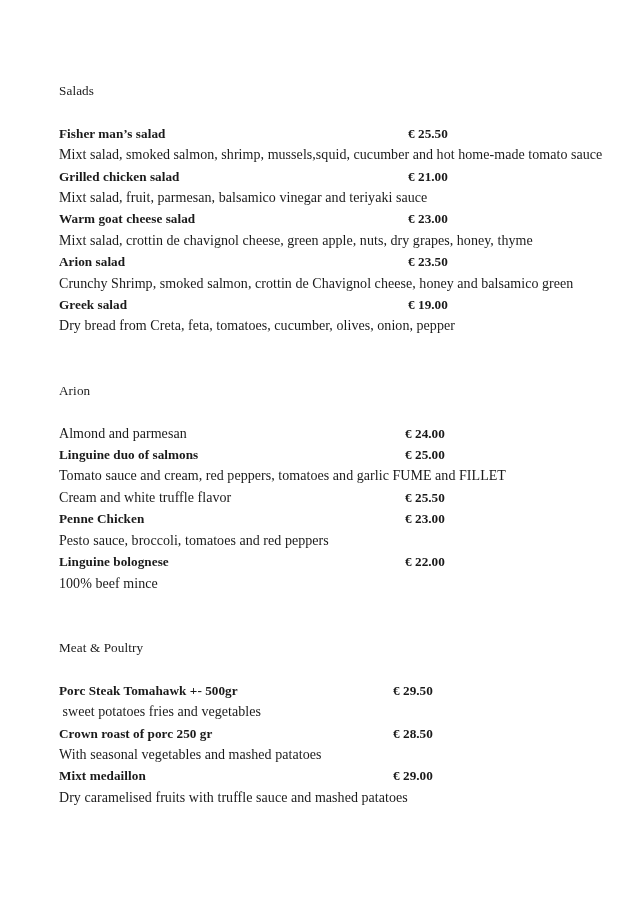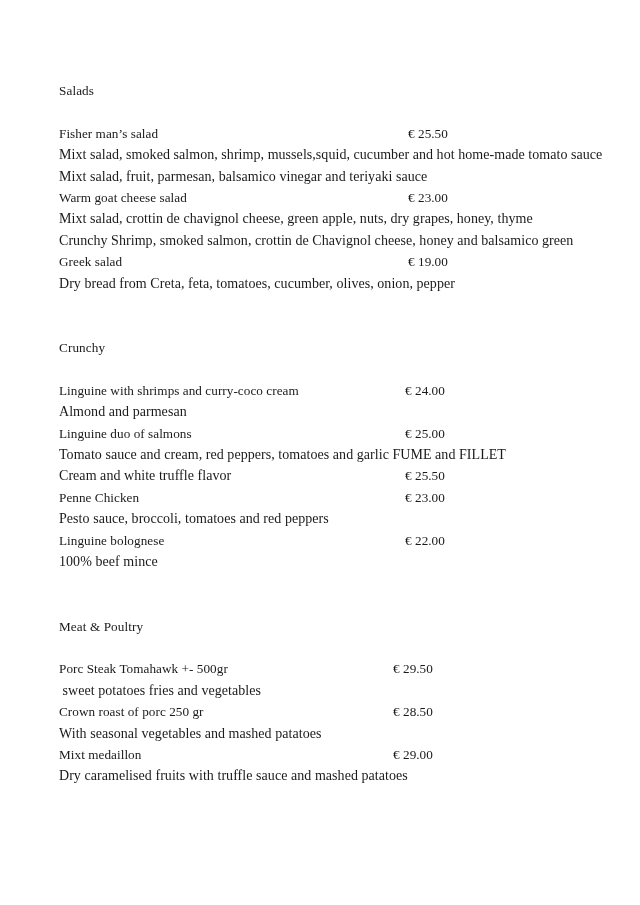--- a/index.html
+++ b/index.html
@@ -46,20 +46,21 @@
   .menu-item {
     margin: 0;
   }
   .item-row {
     position: relative;
     font-size: 13.2px;
     line-height: 21.4px;
     letter-spacing: 0.05px;
     white-space: pre;
     color: #1a1a1a;
+    font-weight: bold;
   }
   .item-name {
     display: inline;
   }
   .item-price {
     position: absolute;
     top: 0;
     font-size: 13.2px;
     line-height: 21.4px;
     letter-spacing: 0.05px;
@@ -84,38 +85,40 @@
 
 <div class="page">
   <div class="menu-body" id="menu-root">
       <div class="section sec-salads">
         <div class="section-heading">Salads</div>
         <div class="menu-item">
           <div class="item-row"><span class="item-name">Fisher man’s salad</span><span class="item-price">€ 25.50</span></div>
           <div class="item-desc">Mixt salad, smoked salmon, shrimp, mussels,squid, cucumber and hot home-made tomato sauce</div>
         </div>
         <div class="menu-item">
+          <div class="item-row"><span class="item-name">Grilled chicken salad</span><span class="item-price">€ 21.00</span></div>
           <div class="item-desc">Mixt salad, fruit, parmesan, balsamico vinegar and teriyaki sauce</div>
         </div>
         <div class="menu-item">
           <div class="item-row"><span class="item-name">Warm goat cheese salad</span><span class="item-price">€ 23.00</span></div>
           <div class="item-desc">Mixt salad, crottin de chavignol cheese, green apple, nuts, dry grapes, honey, thyme</div>
         </div>
         <div class="menu-item">
+          <div class="item-row"><span class="item-name">Arion salad</span><span class="item-price">€ 23.50</span></div>
           <div class="item-desc">Crunchy Shrimp, smoked salmon, crottin de Chavignol cheese, honey and balsamico green</div>
         </div>
         <div class="menu-item">
           <div class="item-row"><span class="item-name">Greek salad</span><span class="item-price">€ 19.00</span></div>
           <div class="item-desc">Dry bread from Creta, feta, tomatoes, cucumber, olives, onion, pepper</div>
         </div>
       </div>
       <div class="section sec-pastas">
-        <div class="section-heading">Crunchy</div>
+        <div class="section-heading">Arion</div>
         <div class="menu-item">
-          <div class="item-row"><span class="item-name">Linguine with shrimps and curry-coco cream</span><span class="item-price">€ 24.00</span></div>
+          <div class="item-row"><span class="item-price">€ 24.00</span></div>
           <div class="item-desc">Almond and parmesan</div>
         </div>
         <div class="menu-item">
           <div class="item-row"><span class="item-name">Linguine duo of salmons</span><span class="item-price">€ 25.00</span></div>
           <div class="item-desc">Tomato sauce and cream, red peppers, tomatoes and garlic FUME and FILLET</div>
         </div>
         <div class="menu-item">
           <div class="item-row"><span class="item-price">€ 25.50</span></div>
           <div class="item-desc">Cream and white truffle flavor</div>
         </div>

